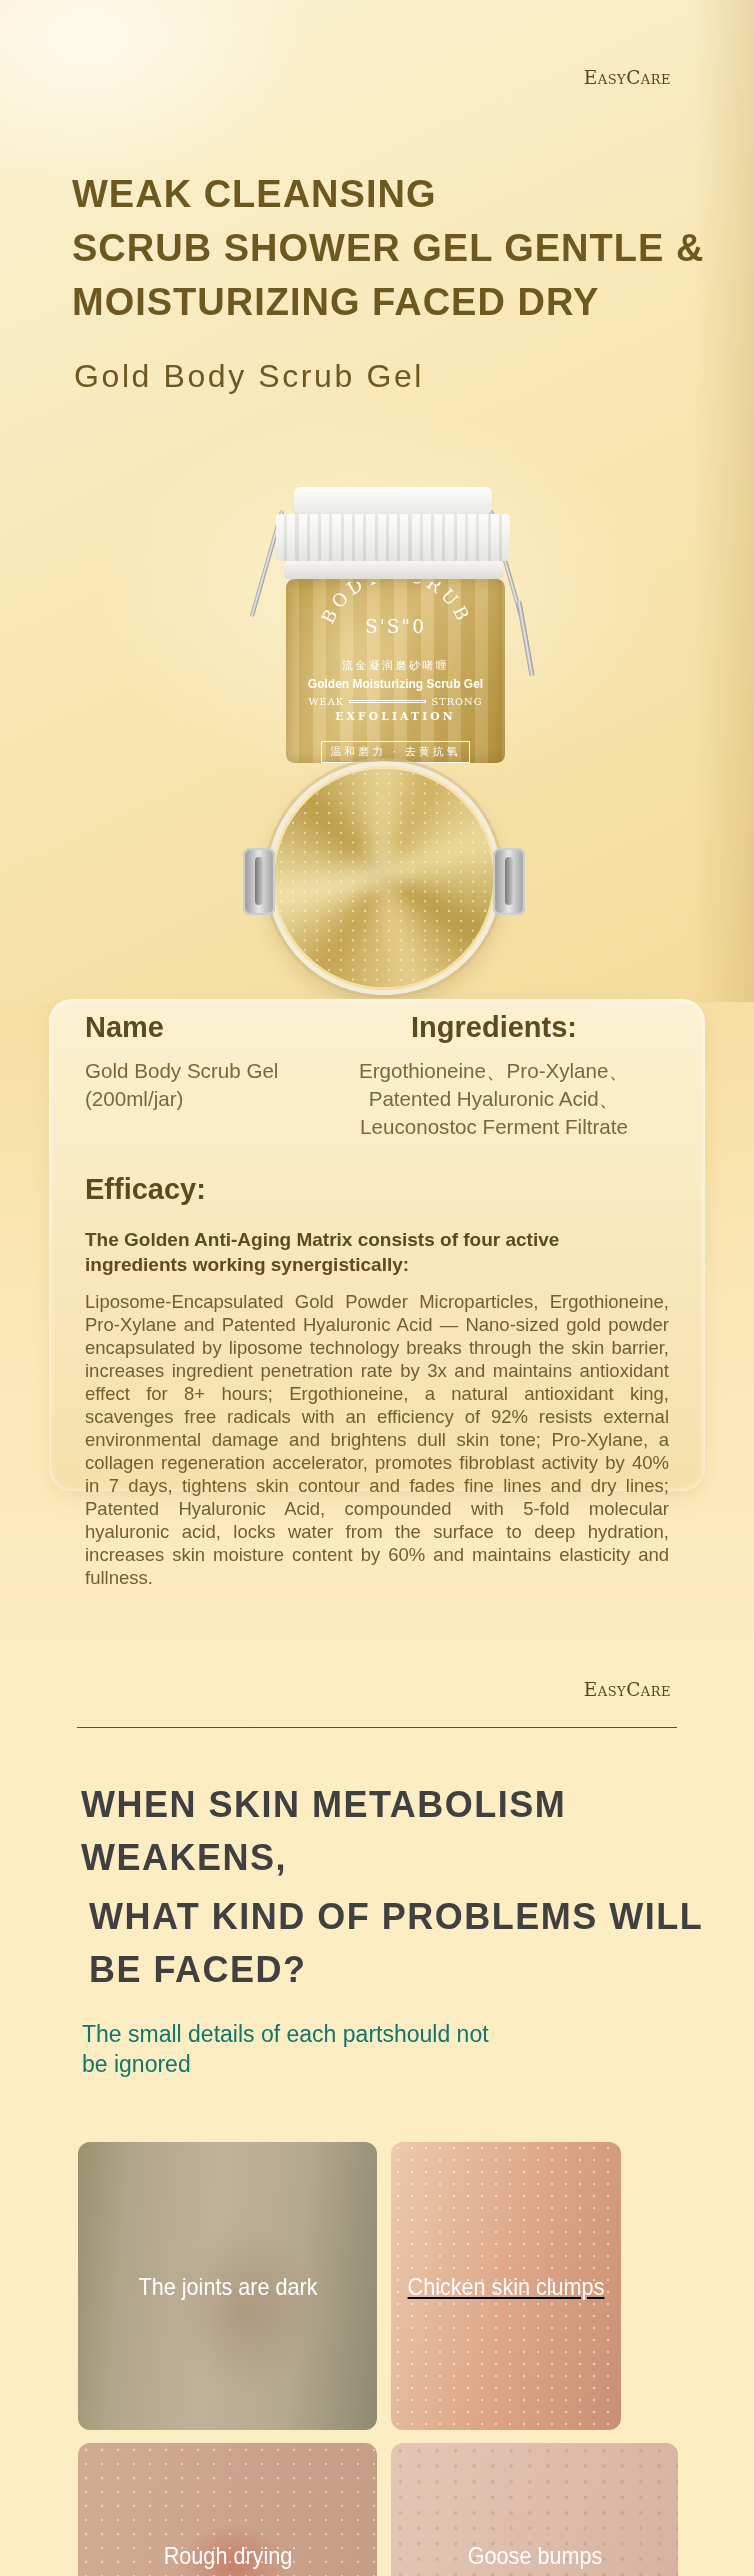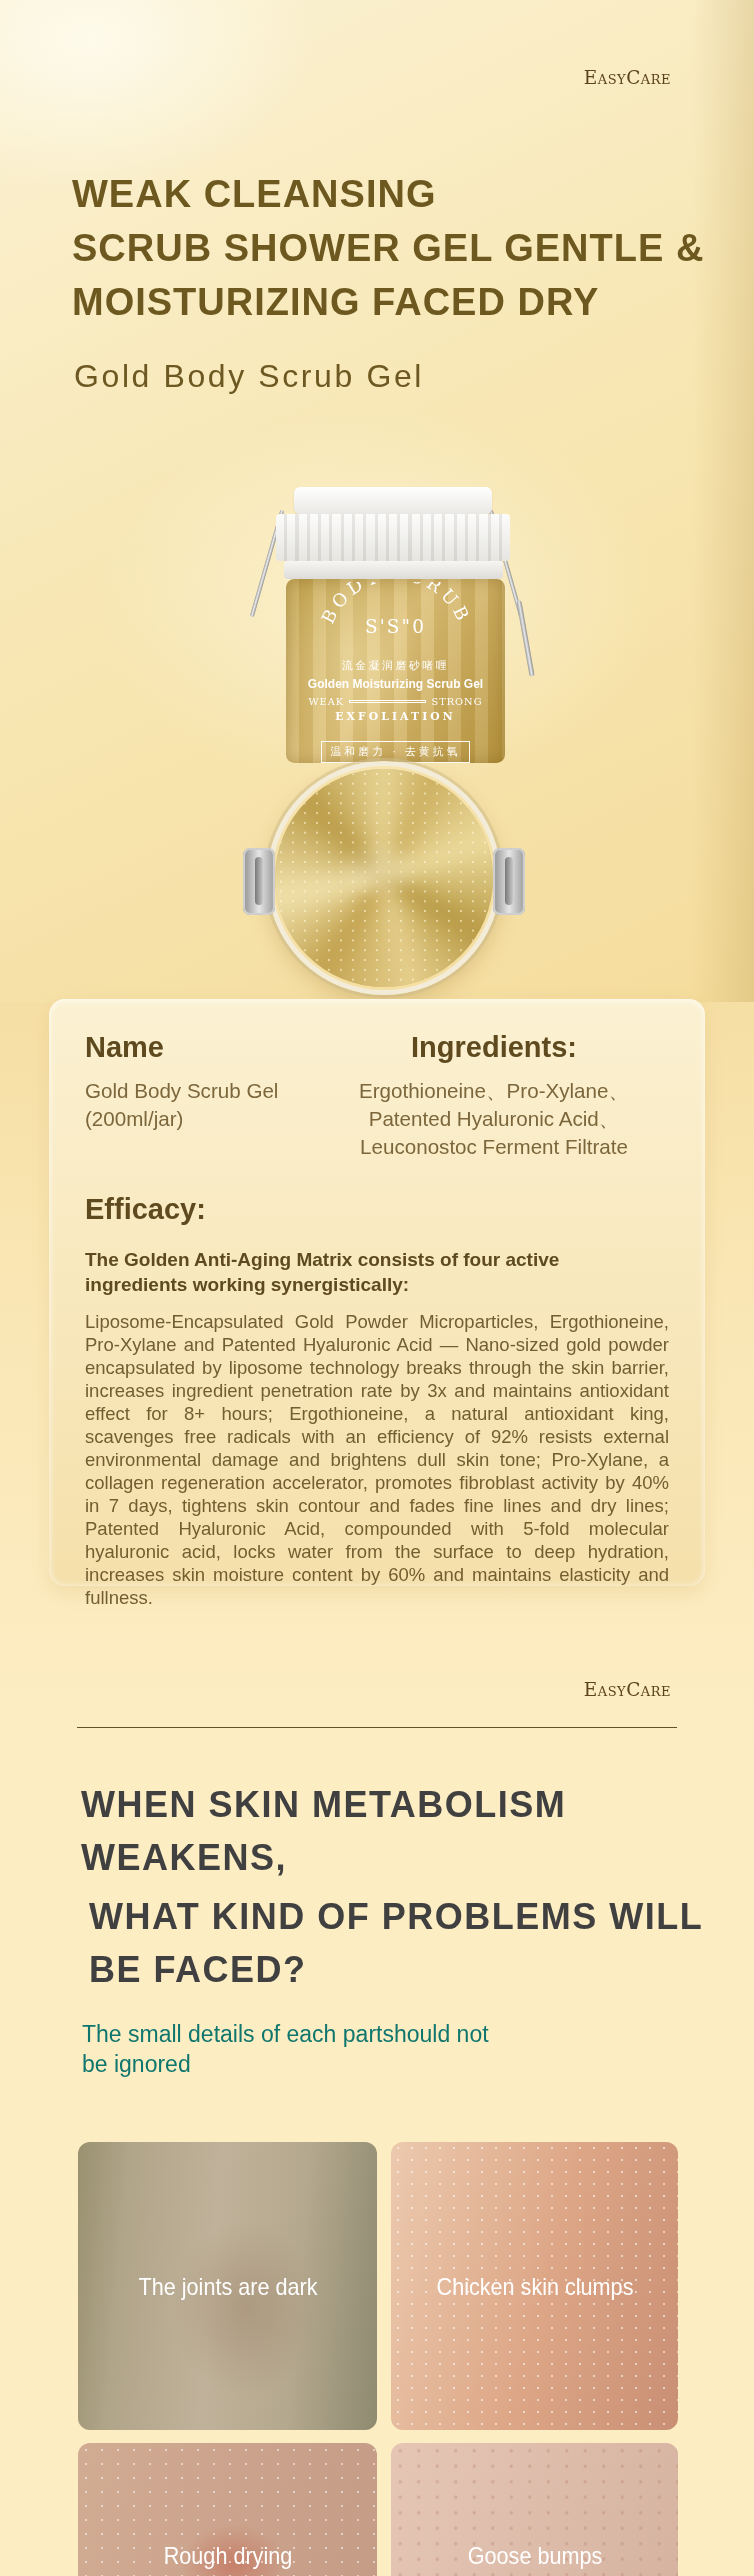--- a/index.html
+++ b/index.html
@@ -77,22 +77,22 @@
       radial-gradient(ellipse 62px 46px at 48% 46%, rgba(255,252,235,.55), transparent 70%);
     background-size:12px 9.8px, 100% 100%;opacity:.6;}
   .tab{position:absolute;width:32px;height:67px;border-radius:7.2px;top:82px;
     background:linear-gradient(90deg,#8f8f8f,#e6e6e6 50%,#9a9a9a);
     box-shadow:inset 0 0 0 2.1px #cfcfcf;}
   .tab-l{left:-29px;} .tab-r{right:-29px;}
   .tab::after{content:"";position:absolute;left:12.4px;top:9.3px;width:7.2px;height:48px;border-radius:4.1px;
     background:linear-gradient(90deg,#777,#c9c9c9);}
 
   
-  .card{position:absolute;left:49px;top:999px;width:656px;height:587px;border-radius:16px;
-    box-sizing:border-box;padding:32px 36px;z-index:2;
+  .card{position:absolute;left:49px;top:999px;width:656px;height:492px;border-radius:23px;
+    box-sizing:border-box;padding:12px 36px;z-index:2;
     background:linear-gradient(180deg,#fbf1d2 0%,#f8e8bd 50%,#f5e0ab 100%);
     box-shadow:inset 0 1px 7.2px rgba(255,255,255,.85), 0 6.2px 17.5px rgba(200,160,80,.18);}
   .card-row{display:flex;justify-content:space-between;}
   .lbl{font-size:29px;font-weight:bold;color:#5e4a1e;}
   .val{font-size:20.6px;line-height:28px;color:#7c673c;margin-top:13.4px;}
   .ing-col{width:350px;text-align:center;}
   .eff-lbl{margin-top:32px;}
   .eff-intro{margin-top:20.6px;font-size:19px;line-height:25px;font-weight:bold;color:#5e4a1e;width:577px;}
   .eff-body{margin-top:13.4px;font-size:18.5px;line-height:23px;color:#725e30;text-align:justify;}
 
@@ -200,21 +200,21 @@
   </div>
   <div class="h2" style="left:89px;top:1890px;">
     <div>WHAT KIND OF PROBLEMS WILL</div>
     <div>BE FACED?</div>
   </div>
   <div class="sub" style="left:82px;top:2019px;font-size:23px;line-height:30px;width:428px;">The small details of each partshould not be ignored</div>
 
   <div class="tile t-joints" style="left:78px;top:2142px;width:299px;height:288px;">
     <div class="tile-label">The joints are dark</div>
   </div>
-  <div class="tile t-chicken" style="left:391px;top:2142px;width:287px;height:288px;">
+  <div class="tile t-chicken" style="left:391px;top:2142px;width:230px;height:288px;text-decoration:underline;">
     <div class="tile-label">Chicken skin clumps</div>
   </div>
   <div class="tile t-rough" style="left:78px;top:2443px;width:299px;height:288px;">
     <div class="tile-label up">Rough drying</div>
   </div>
   <div class="tile t-goose" style="left:391px;top:2443px;width:287px;height:288px;">
     <div class="tile-label up">Goose bumps</div>
   </div>
 
 </div>

